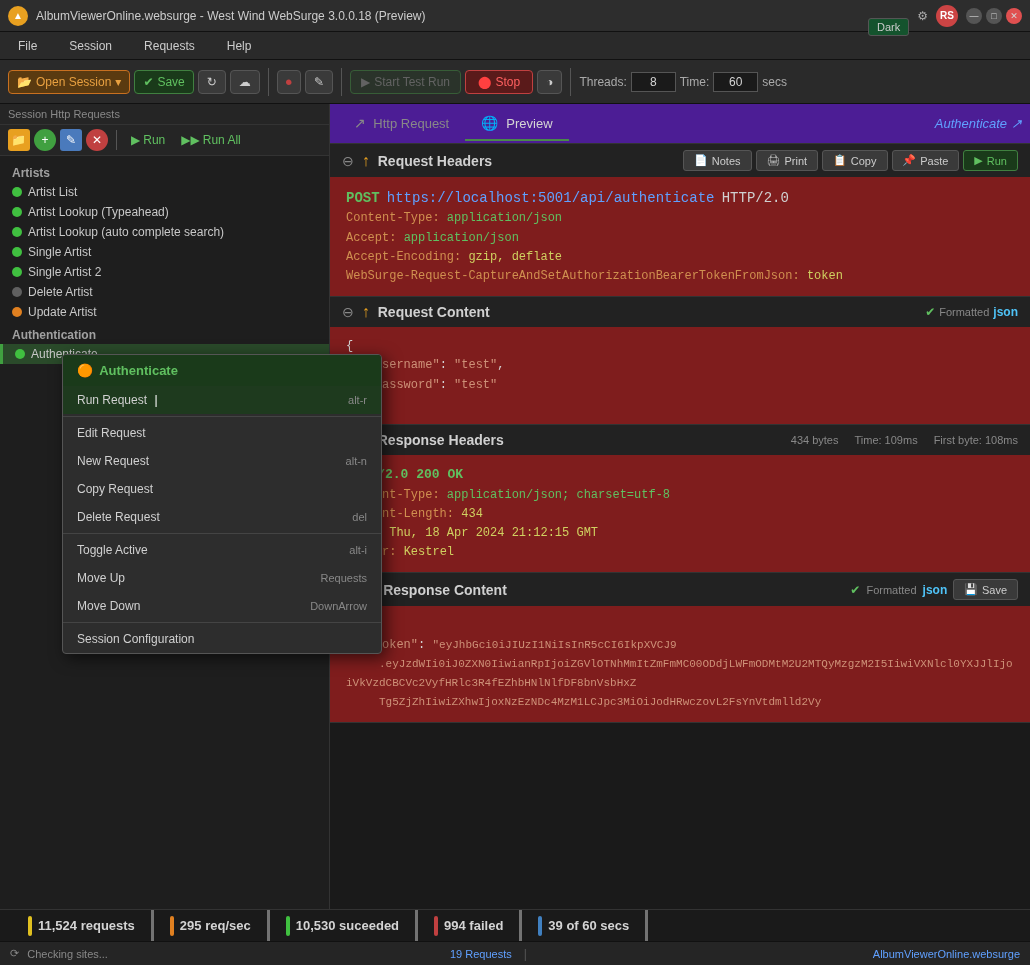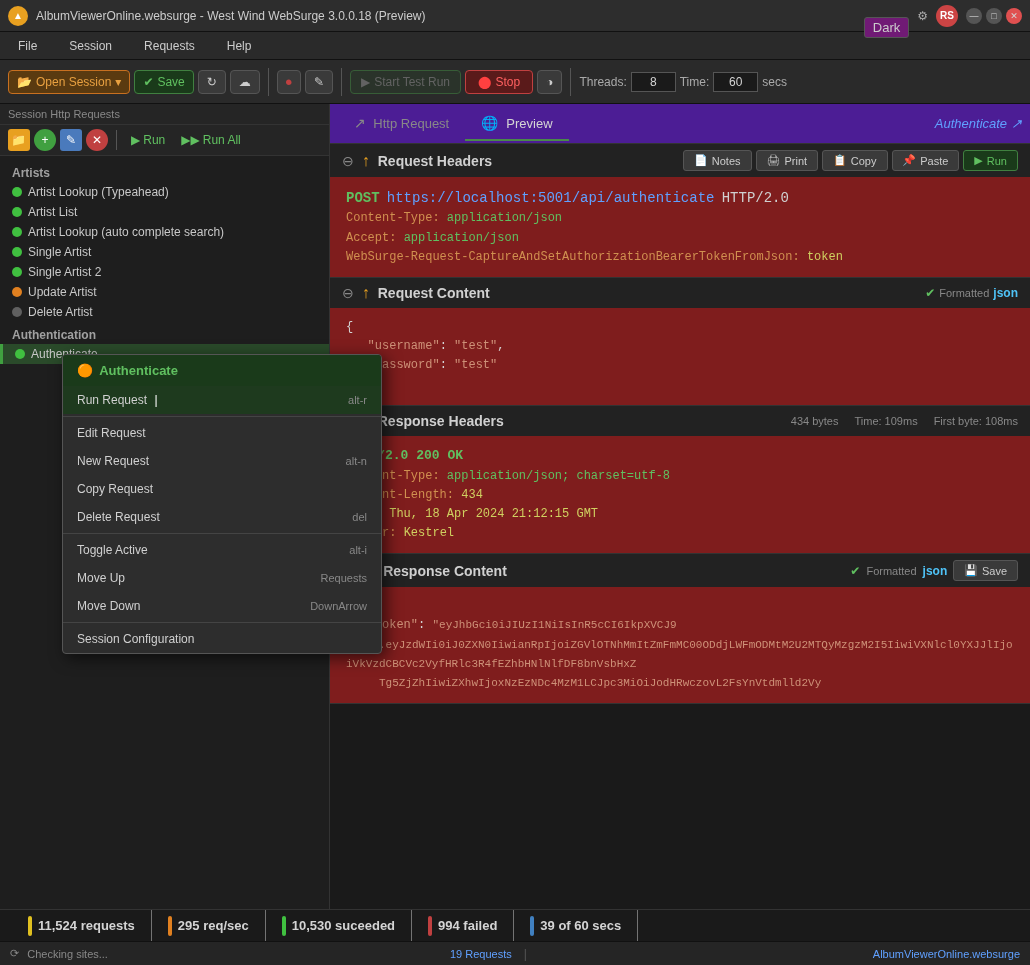--- a/index.html
+++ b/index.html
@@ -2,21 +2,21 @@
 <html><head>
   <meta charset="utf-8">
   <style>
     * { margin: 0; padding: 0; box-sizing: border-box; }
     body { width: 1030px; height: 965px; background: #1e1e1e; color: #d4d4d4; font-family: 'Segoe UI', sans-serif; font-size: 12px; overflow: hidden; }
 
     
     #titlebar { background: #2d2d2d; height: 32px; display: flex; align-items: center; padding: 0 8px; gap: 8px; border-bottom: 1px solid #111; }
     #titlebar .app-icon { width: 20px; height: 20px; background: #e8a020; border-radius: 50%; display: flex; align-items: center; justify-content: center; font-size: 10px; color: #fff; font-weight: bold; }
     #titlebar .title { flex: 1; font-size: 12px; color: #ccc; }
-    #titlebar .theme-btn { background: #701a75; border: 1px solid #555; color: #ccc; padding: 2px 8px; font-size: 13px; border-radius: 3px; cursor: pointer; margin-top: 23px; }
+    #titlebar .theme-btn { background: #14532d; border: 1px solid #555; color: #ccc; padding: 2px 8px; font-size: 11px; border-radius: 3px; cursor: pointer; margin-top: 23px; }
     #titlebar .gear-icon { color: #aaa; cursor: pointer; }
     #titlebar .avatar { background: #cc4444; color: #fff; border-radius: 50%; width: 22px; height: 22px; display: flex; align-items: center; justify-content: center; font-size: 10px; font-weight: bold; }
     #titlebar .win-btns { display: flex; gap: 4px; }
     #titlebar .win-btn { width: 16px; height: 16px; border-radius: 50%; display: flex; align-items: center; justify-content: center; font-size: 9px; cursor: pointer; }
     #titlebar .win-btn.min { background: #555; }
     #titlebar .win-btn.max { background: #555; }
     #titlebar .win-btn.close { background: #e05050; }
 
     
     #menubar { background: #2a2a2a; height: 28px; display: flex; align-items: center; padding: 0 8px; gap: 12px; border-bottom: 1px solid #111; }
@@ -105,21 +105,21 @@
     .resp-meta { display: flex; gap: 16px; margin-left: auto; }
     .resp-meta-item { color: #888; font-size: 11px; }
 
     .http-ok { color: #60c060; font-size: 13px; font-weight: bold; }
     .save-btn-resp { display: flex; align-items: center; gap: 4px; padding: 3px 10px; background: #3a3a3a; border: 1px solid #555; border-radius: 3px; color: #ccc; cursor: pointer; font-size: 11px; }
 
     .token-text { color: #ce9178; font-size: 11px; word-break: break-all; }
 
     
     #statusbar { background: #1a1a1a; height: 32px; display: flex; align-items: center; padding: 0 12px; gap: 0; border-top: 1px solid #333; }
-    .status-segment { display: flex; align-items: center; gap: 6px; padding: 0 16px; border-right: 1px solid #737373; height: 100%; }
+    .status-segment { display: flex; align-items: center; gap: 6px; padding: 0 16px; border-right: 3px solid #737373; height: 100%; }
     .status-indicator { width: 4px; height: 20px; border-radius: 2px; }
     .status-indicator.yellow { background: #e0c020; }
     .status-indicator.orange { background: #e08020; }
     .status-indicator.green { background: #40c040; }
     .status-indicator.red { background: #c04040; }
     .status-indicator.blue { background: #4080c0; }
     .status-val { font-size: 13px; font-weight: bold; color: #d4d4d4; }
 
     #bottom-bar { background: #252525; height: 24px; display: flex; align-items: center; padding: 0 10px; gap: 8px; border-top: 1px solid #111; }
     .bottom-bar-icon { color: #888; font-size: 11px; }
@@ -206,45 +206,45 @@
       <div class="sidebar-toolbar-btn edit">✎</div>
       <div class="sidebar-toolbar-btn del">✕</div>
       <div class="sidebar-toolbar-sep"></div>
       <div class="run-btn">▶ <span>Run</span></div>
       <div class="run-all-btn">▶▶ <span>Run All</span></div>
     </div>
     <div id="sidebar-list">
       <div class="sidebar-section">Artists</div>
       <div class="sidebar-item">
           <div class="dot dot-green"></div>
+          <span>Artist List</span>
+        </div>
+      <div class="sidebar-item">
+          <div class="dot dot-green"></div>
           <span>Artist Lookup (Typeahead)</span>
         </div>
       <div class="sidebar-item">
           <div class="dot dot-green"></div>
-          <span>Artist List</span>
-        </div>
-      <div class="sidebar-item">
-          <div class="dot dot-green"></div>
           <span>Artist Lookup (auto complete search)</span>
         </div>
       <div class="sidebar-item">
           <div class="dot dot-green"></div>
           <span>Single Artist</span>
         </div>
       <div class="sidebar-item">
           <div class="dot dot-green"></div>
           <span>Single Artist 2</span>
+        </div>
+      <div class="sidebar-item">
+          <div class="dot dot-gray"></div>
+          <span>Delete Artist</span>
         </div>
       <div class="sidebar-item">
           <div class="dot dot-orange"></div>
           <span>Update Artist</span>
-        </div>
-      <div class="sidebar-item">
-          <div class="dot dot-gray"></div>
-          <span>Delete Artist</span>
         </div>
       <div class="sidebar-section">Authentication</div>
       <div class="sidebar-item selected">
           <div class="dot dot-green"></div>
           <span>Authenticate</span>
         </div>
     </div>
   </div>
 
   <div id="context-menu">
@@ -342,20 +342,21 @@
         <div class="section-content">
           <div>
             <span class="http-method">POST</span>
             <span> </span>
             <span class="http-url">https://localhost:5001/api/authenticate</span>
             <span> </span>
             <span class="http-version">HTTP/2.0</span>
           </div>
           <div><span class="header-key">Content-Type:</span> <span class="header-val">application/json</span></div>
           <div><span class="header-key">Accept:</span> <span class="header-val">application/json</span></div>
+          <div><span class="header-key">Accept-Encoding:</span> <span class="header-val-yellow">gzip, deflate</span></div>
           <div><span class="header-key">WebSurge-Request-CaptureAndSetAuthorizationBearerTokenFromJson:</span> <span class="header-val-yellow">token</span></div>
         </div>
       </div>
 
       <div class="section">
         <div class="section-header">
           <span class="section-collapse">⊖</span>
           <span style="color:#e8a020;font-size:16px">↑</span>
           <span class="section-title">Request Content</span>
           <div style="margin-left:auto;display:flex;align-items:center;gap:4px">

